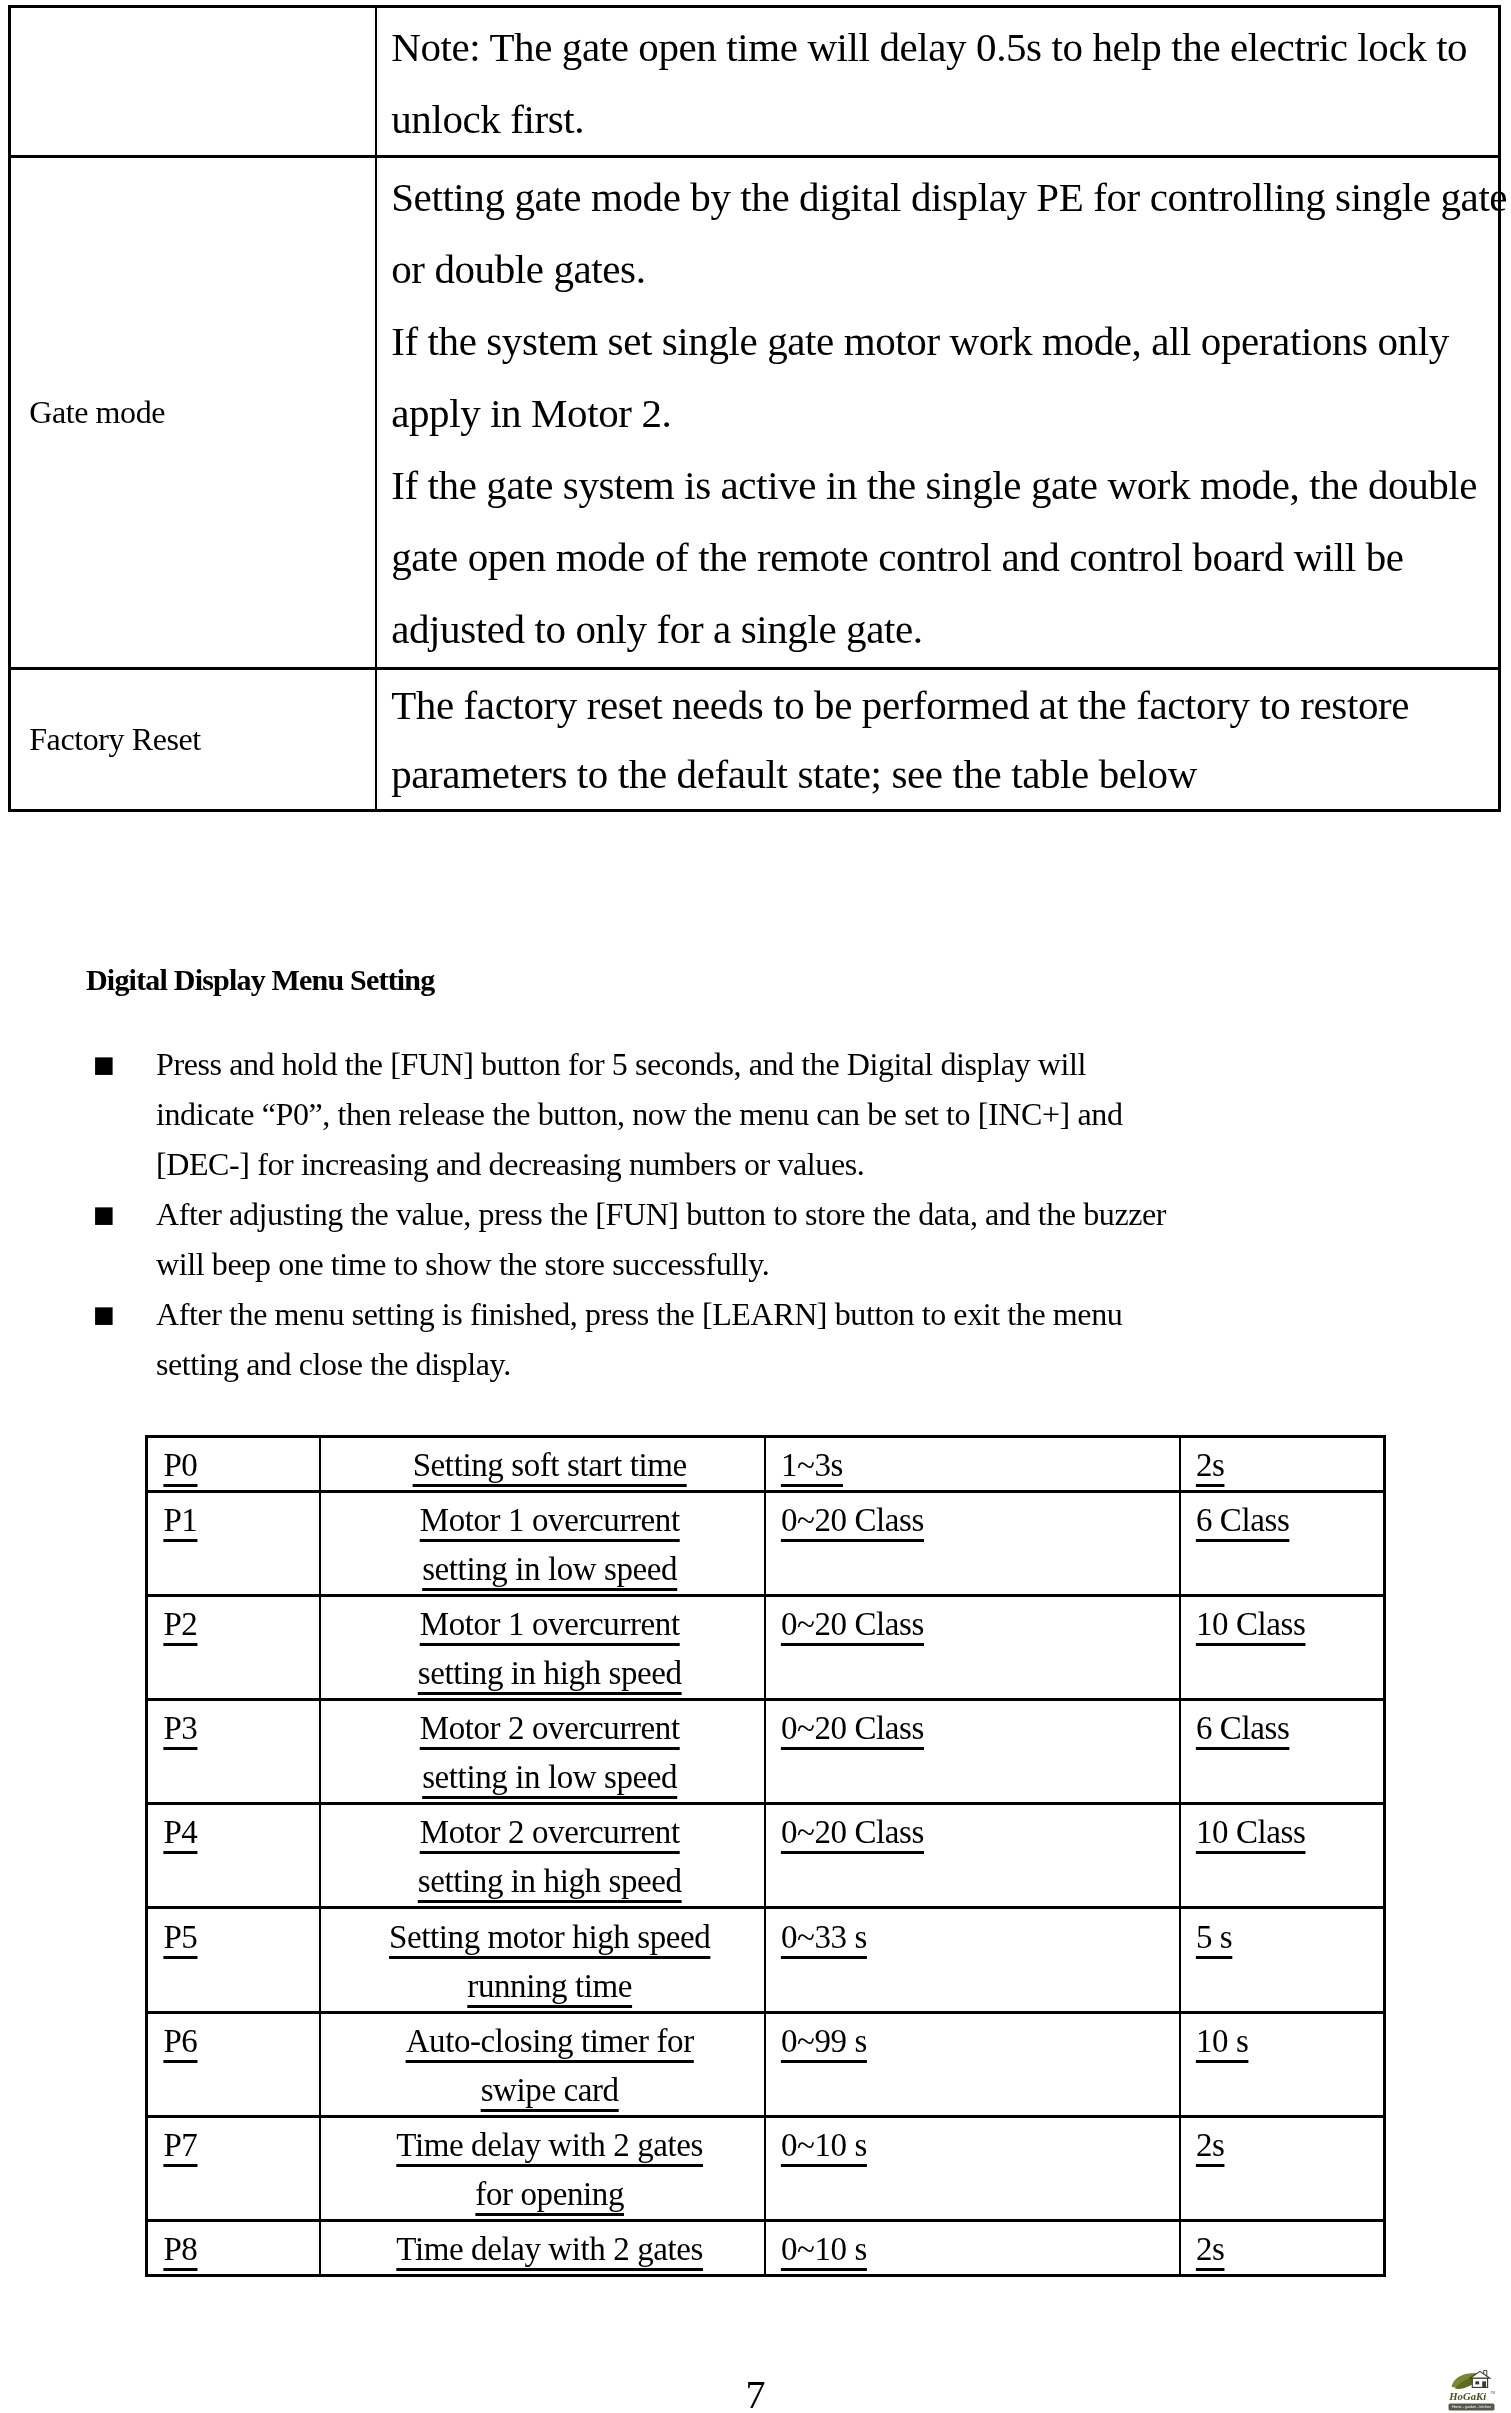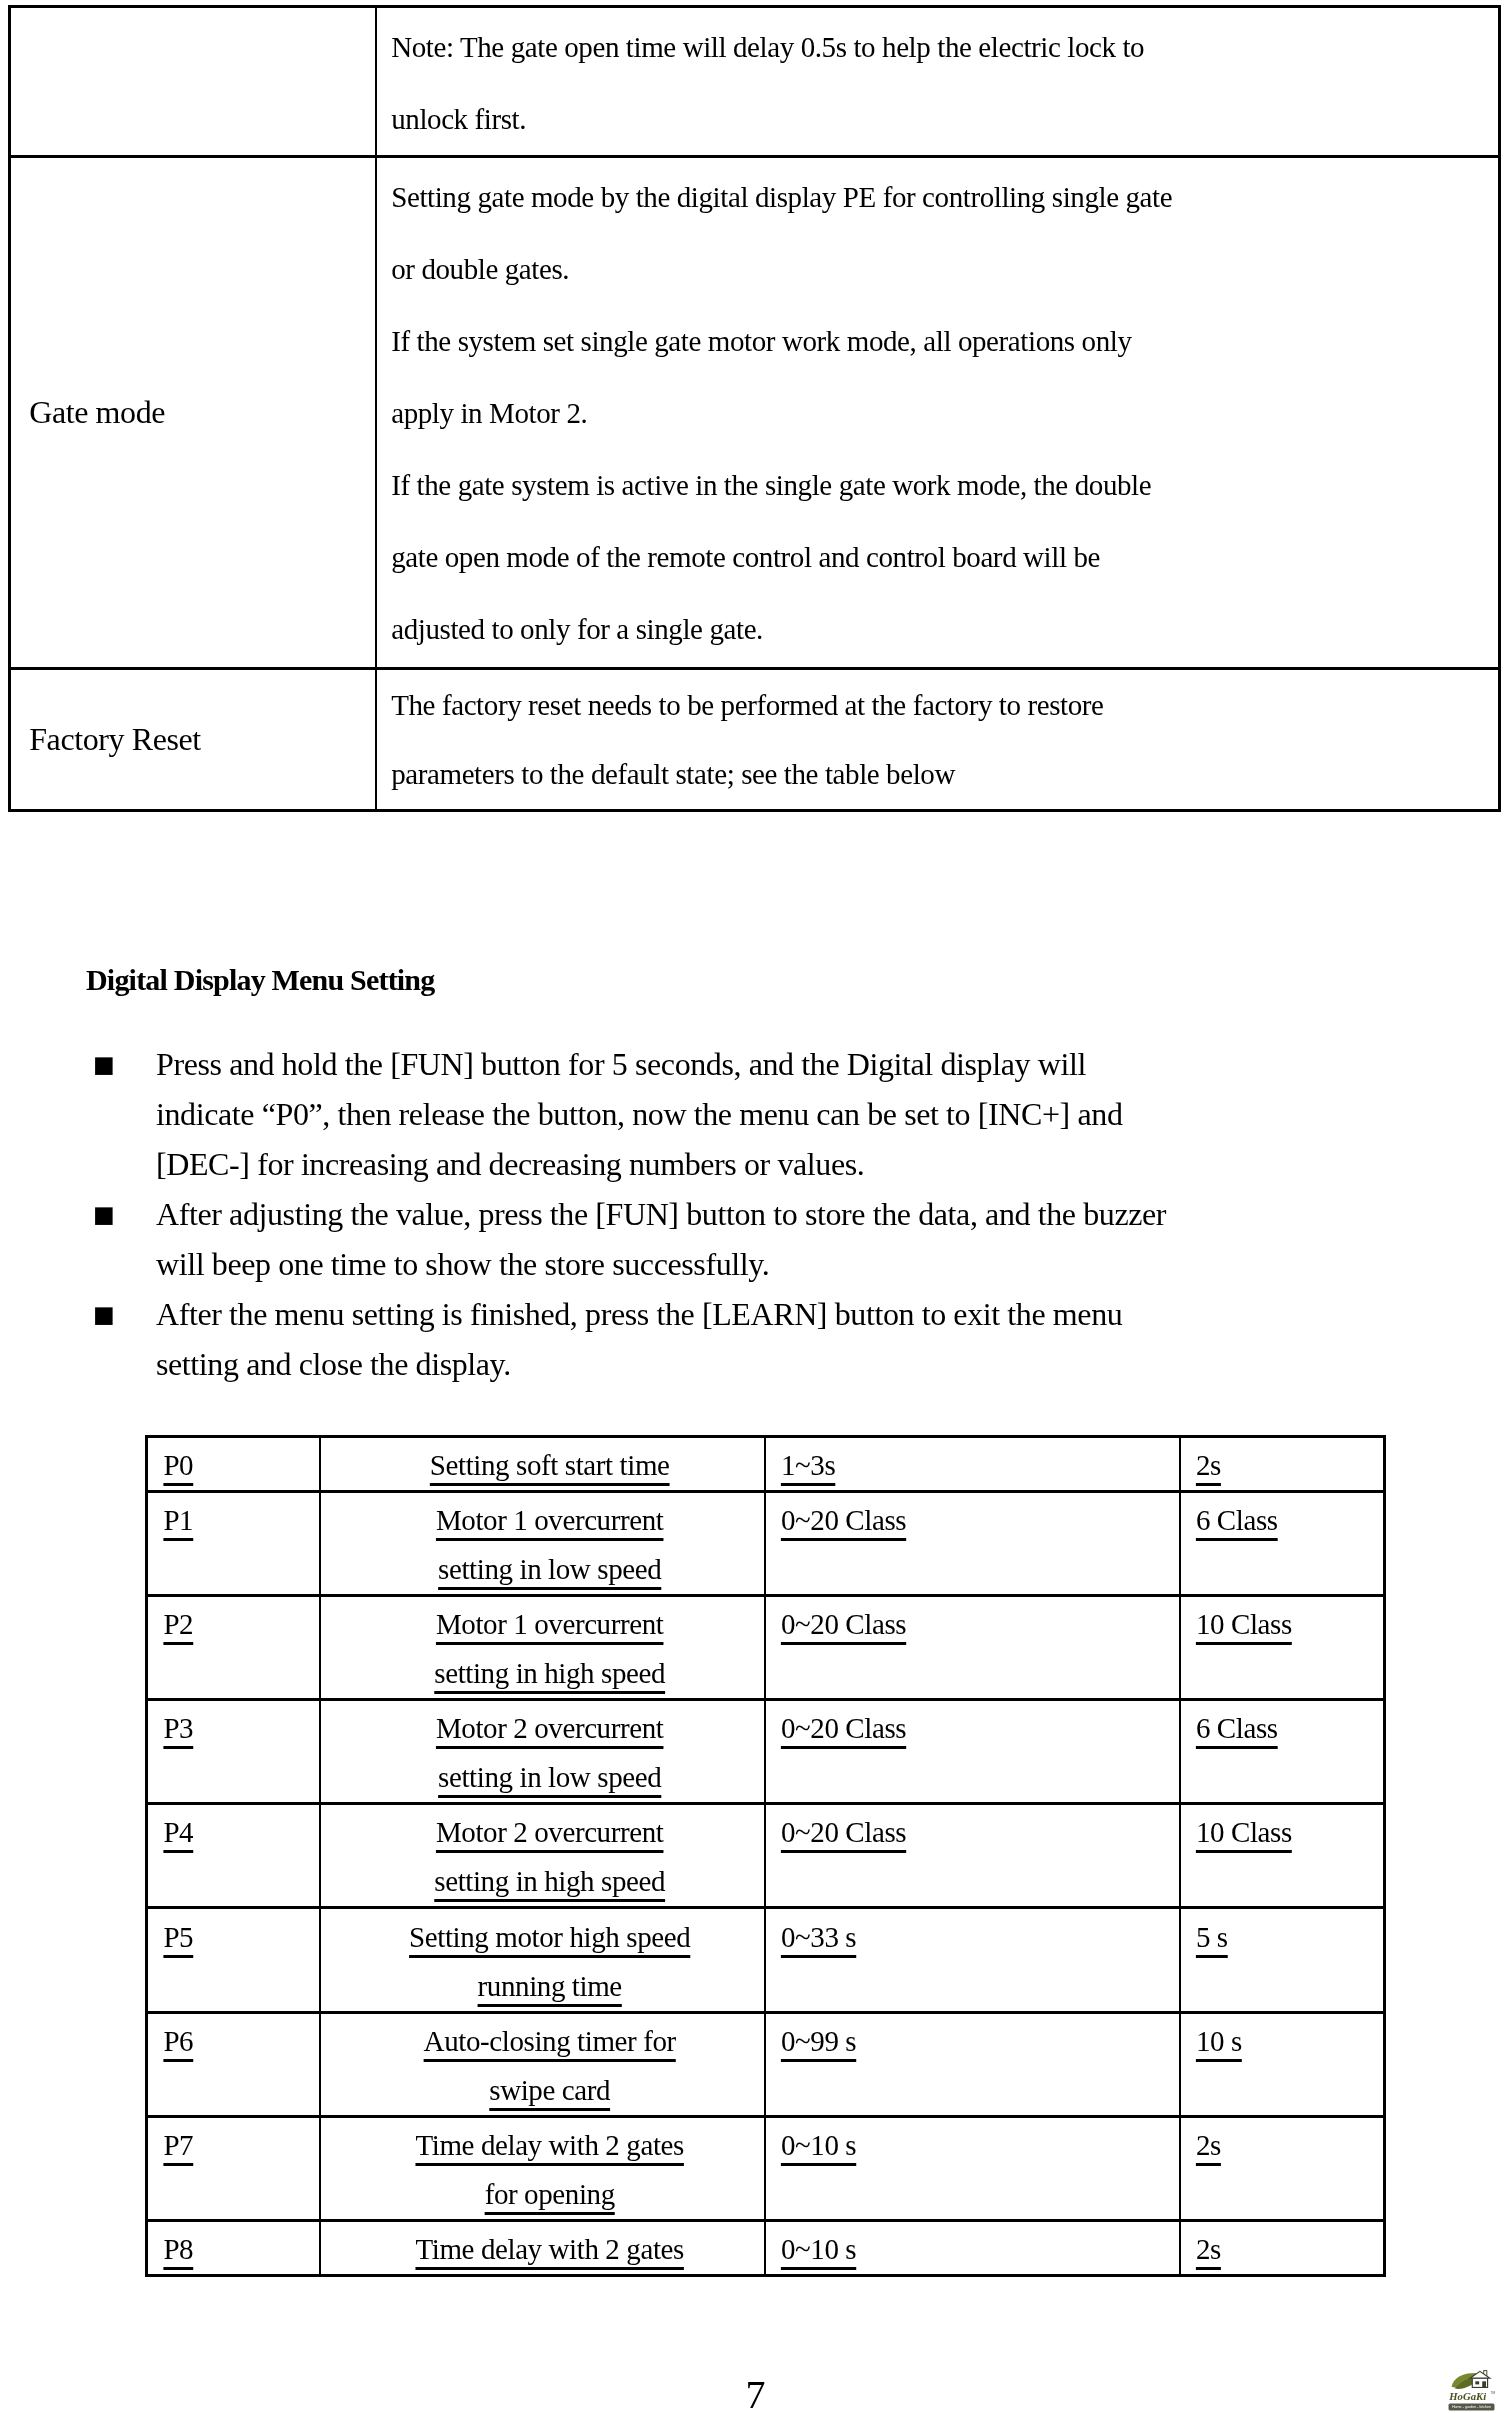--- a/index.html
+++ b/index.html
@@ -10,37 +10,37 @@
   
   table{border-collapse:collapse;table-layout:fixed;}
   .t1{position:absolute;left:7.7px;top:4.6px;width:1493px;}
   .t1 td{border:2.3px solid #000;border-top-width:3.1px;border-bottom-width:3.1px;}
   .t1{border:3.1px solid #000;}
   .t1 .col-label{width:367px;}
   .t1r1{height:149px;}
   .t1r2{height:512px;}
   .t1r3{height:141px;}
   .t1 .lbl{vertical-align:middle;padding-left:18.5px;font-size:32px;letter-spacing:-0.4px;}
-  .t1 .cnt{vertical-align:top;padding:3.1px 0 0 14px;font-size:29px;letter-spacing:-0.4px;line-height:72px;}
+  .t1 .cnt{vertical-align:top;padding:3.1px 0 0 14px;font-size:41px;letter-spacing:-0.4px;line-height:72px;}
   .t1 .cnt3{line-height:69px;padding-top:1.5px;}
   .ln{white-space:nowrap;}
   
   .heading{
     position:absolute;left:86px;top:963px;font-size:30px;font-weight:bold;
     letter-spacing:-0.8px;white-space:nowrap;
   }
   
   .bullets{position:absolute;left:93px;top:1039px;}
   .bullet{display:flex;}
   .marker{width:63px;flex:0 0 63px;font-size:23px;line-height:50px;font-family:"DejaVu Sans",sans-serif;}
   .bln{font-size:32px;letter-spacing:-0.4px;line-height:50px;white-space:nowrap;}
   
   .t2{position:absolute;left:145px;top:1435px;width:1239px;border:3.1px solid #000;}
   .t2 td{border:2.3px solid #000;border-top-width:3.1px;border-bottom-width:3.1px;
-         vertical-align:top;padding:3.1px 0 0 15.4px;font-size:29px;letter-spacing:-0.4px;line-height:49px;}
+         vertical-align:top;padding:3.1px 0 0 15.4px;font-size:33px;letter-spacing:-0.4px;line-height:49px;}
   .t2 td.hd{padding-top:23px;font-size:38px;}
   .t2 .c-item{width:173px;}
   .t2 .c-desc{width:445px;}
   .t2 .c-range{width:415px;}
   .t2 .c-def{width:205px;}
   .rh{height:100px;}
   .rs{height:54px;}
   .rd{height:101px;}
   .r8{height:48px;}
   .u{text-decoration:underline;text-decoration-thickness:3.1px;text-underline-offset:7.7px;}

